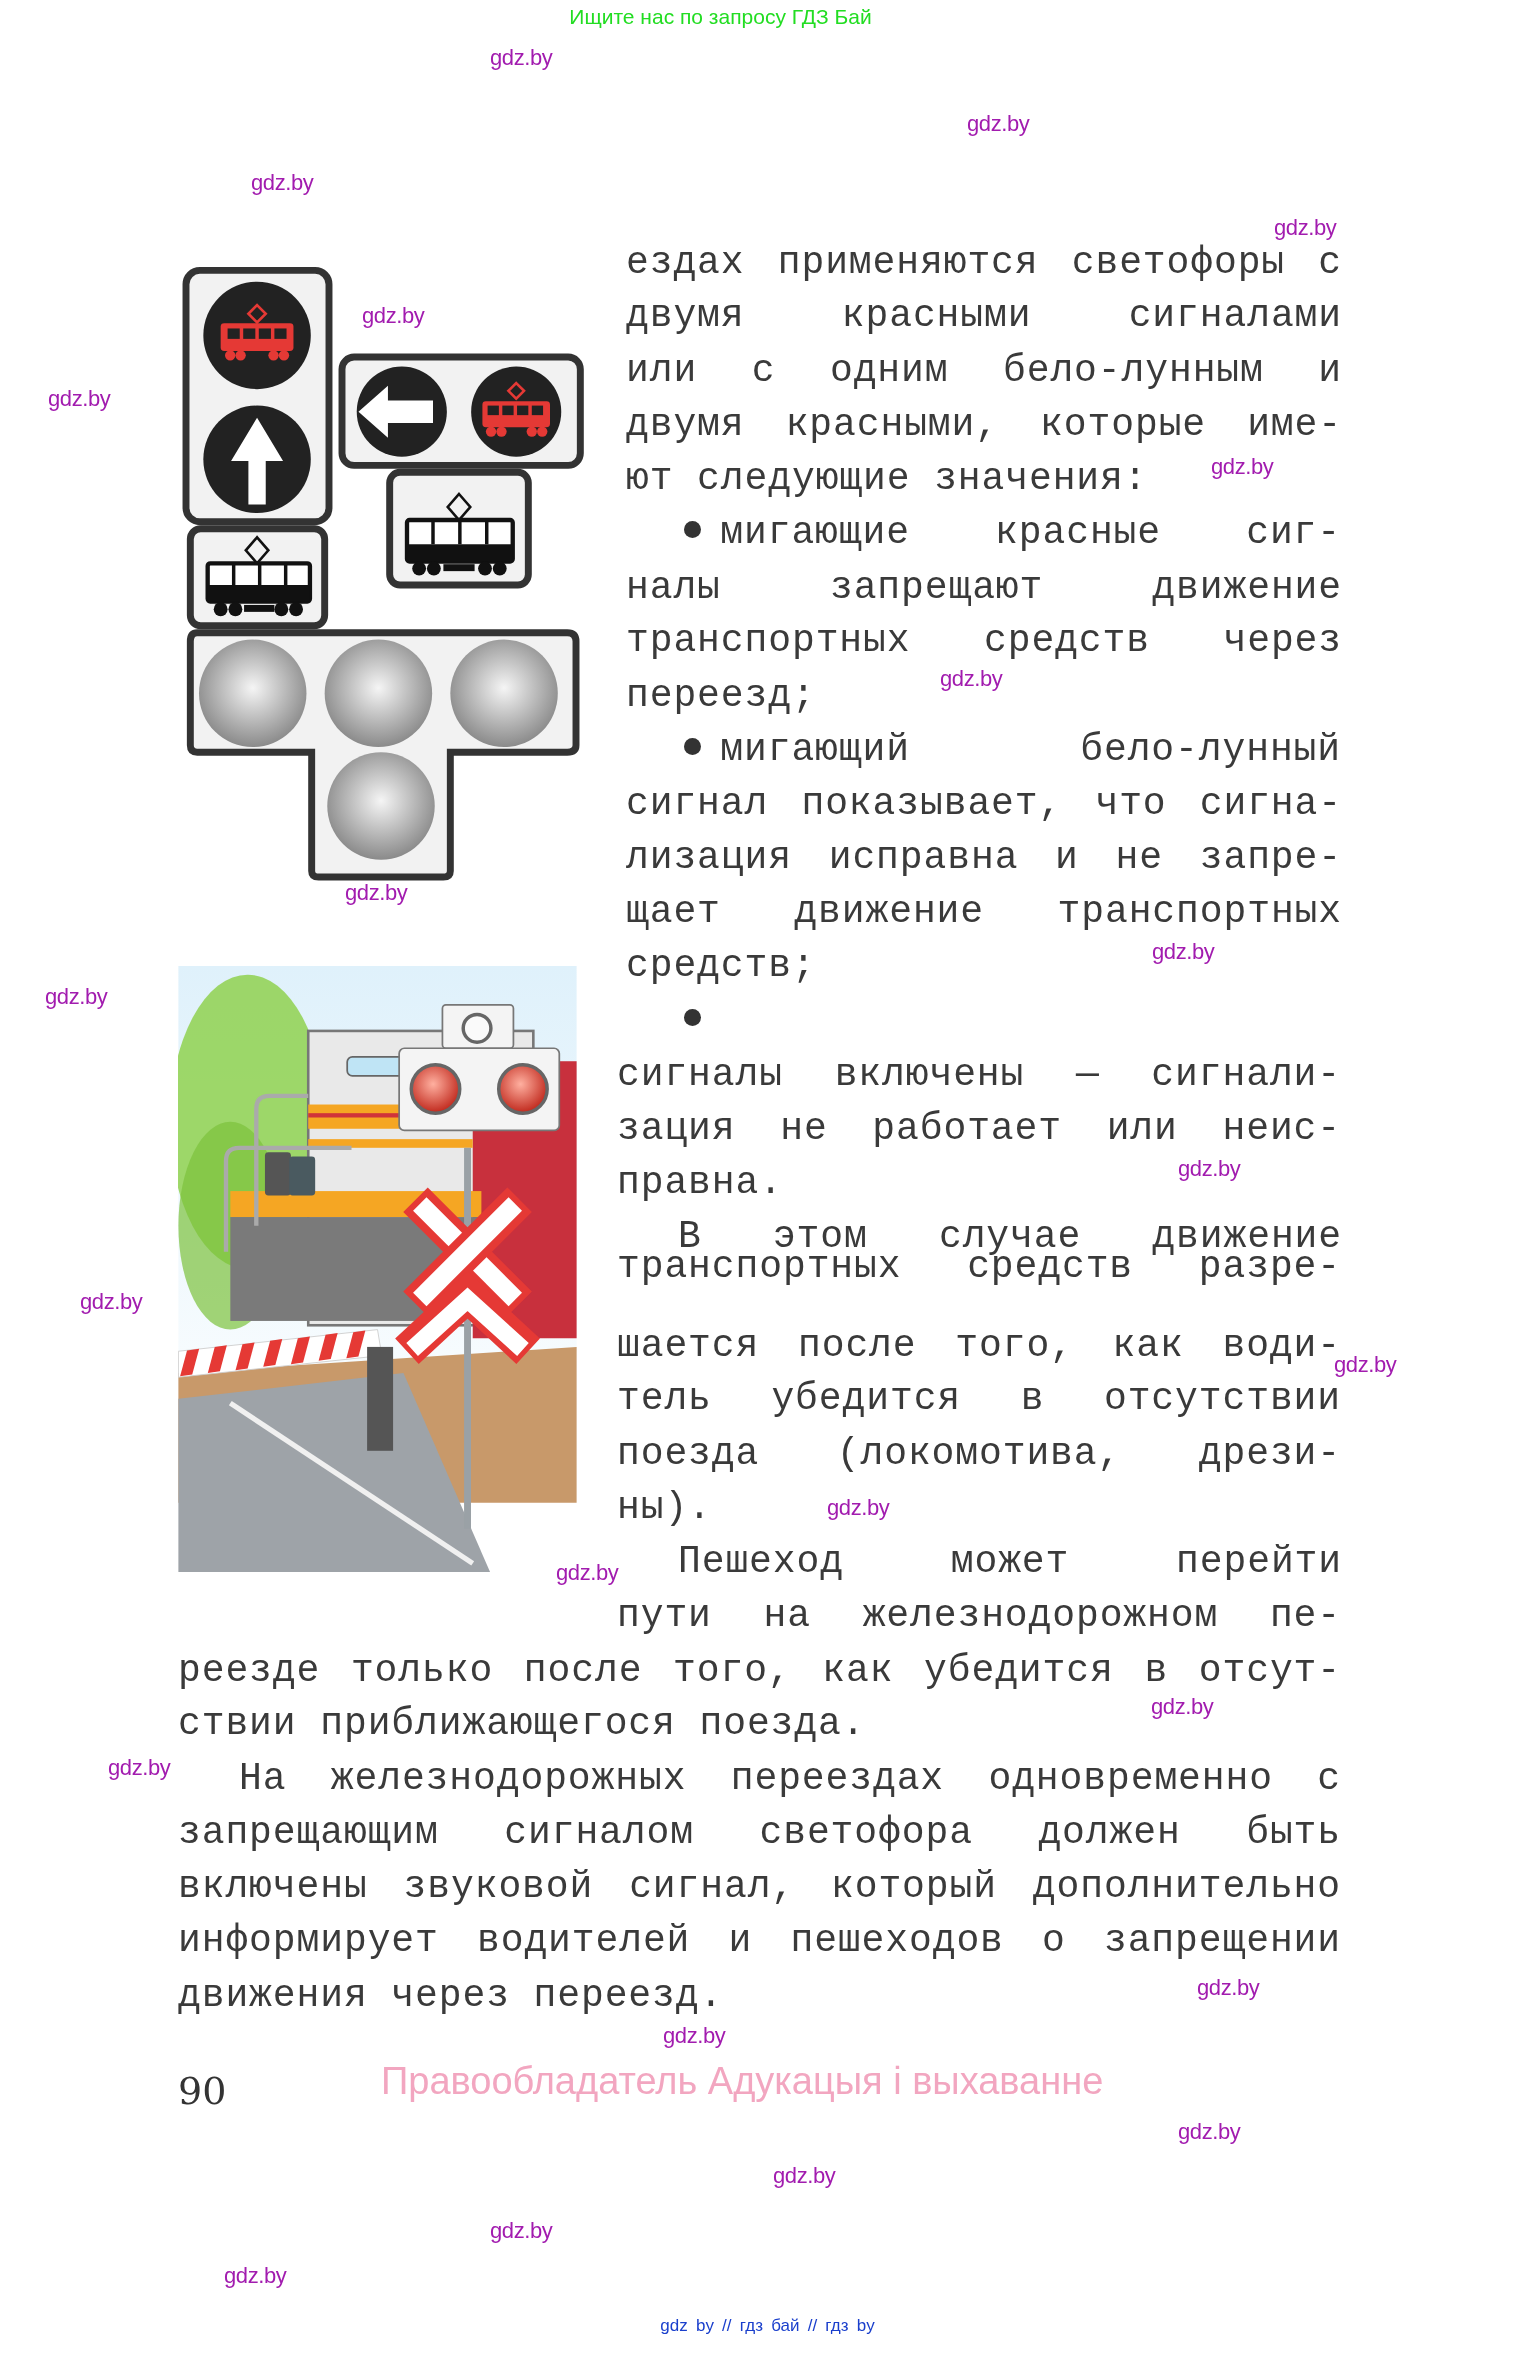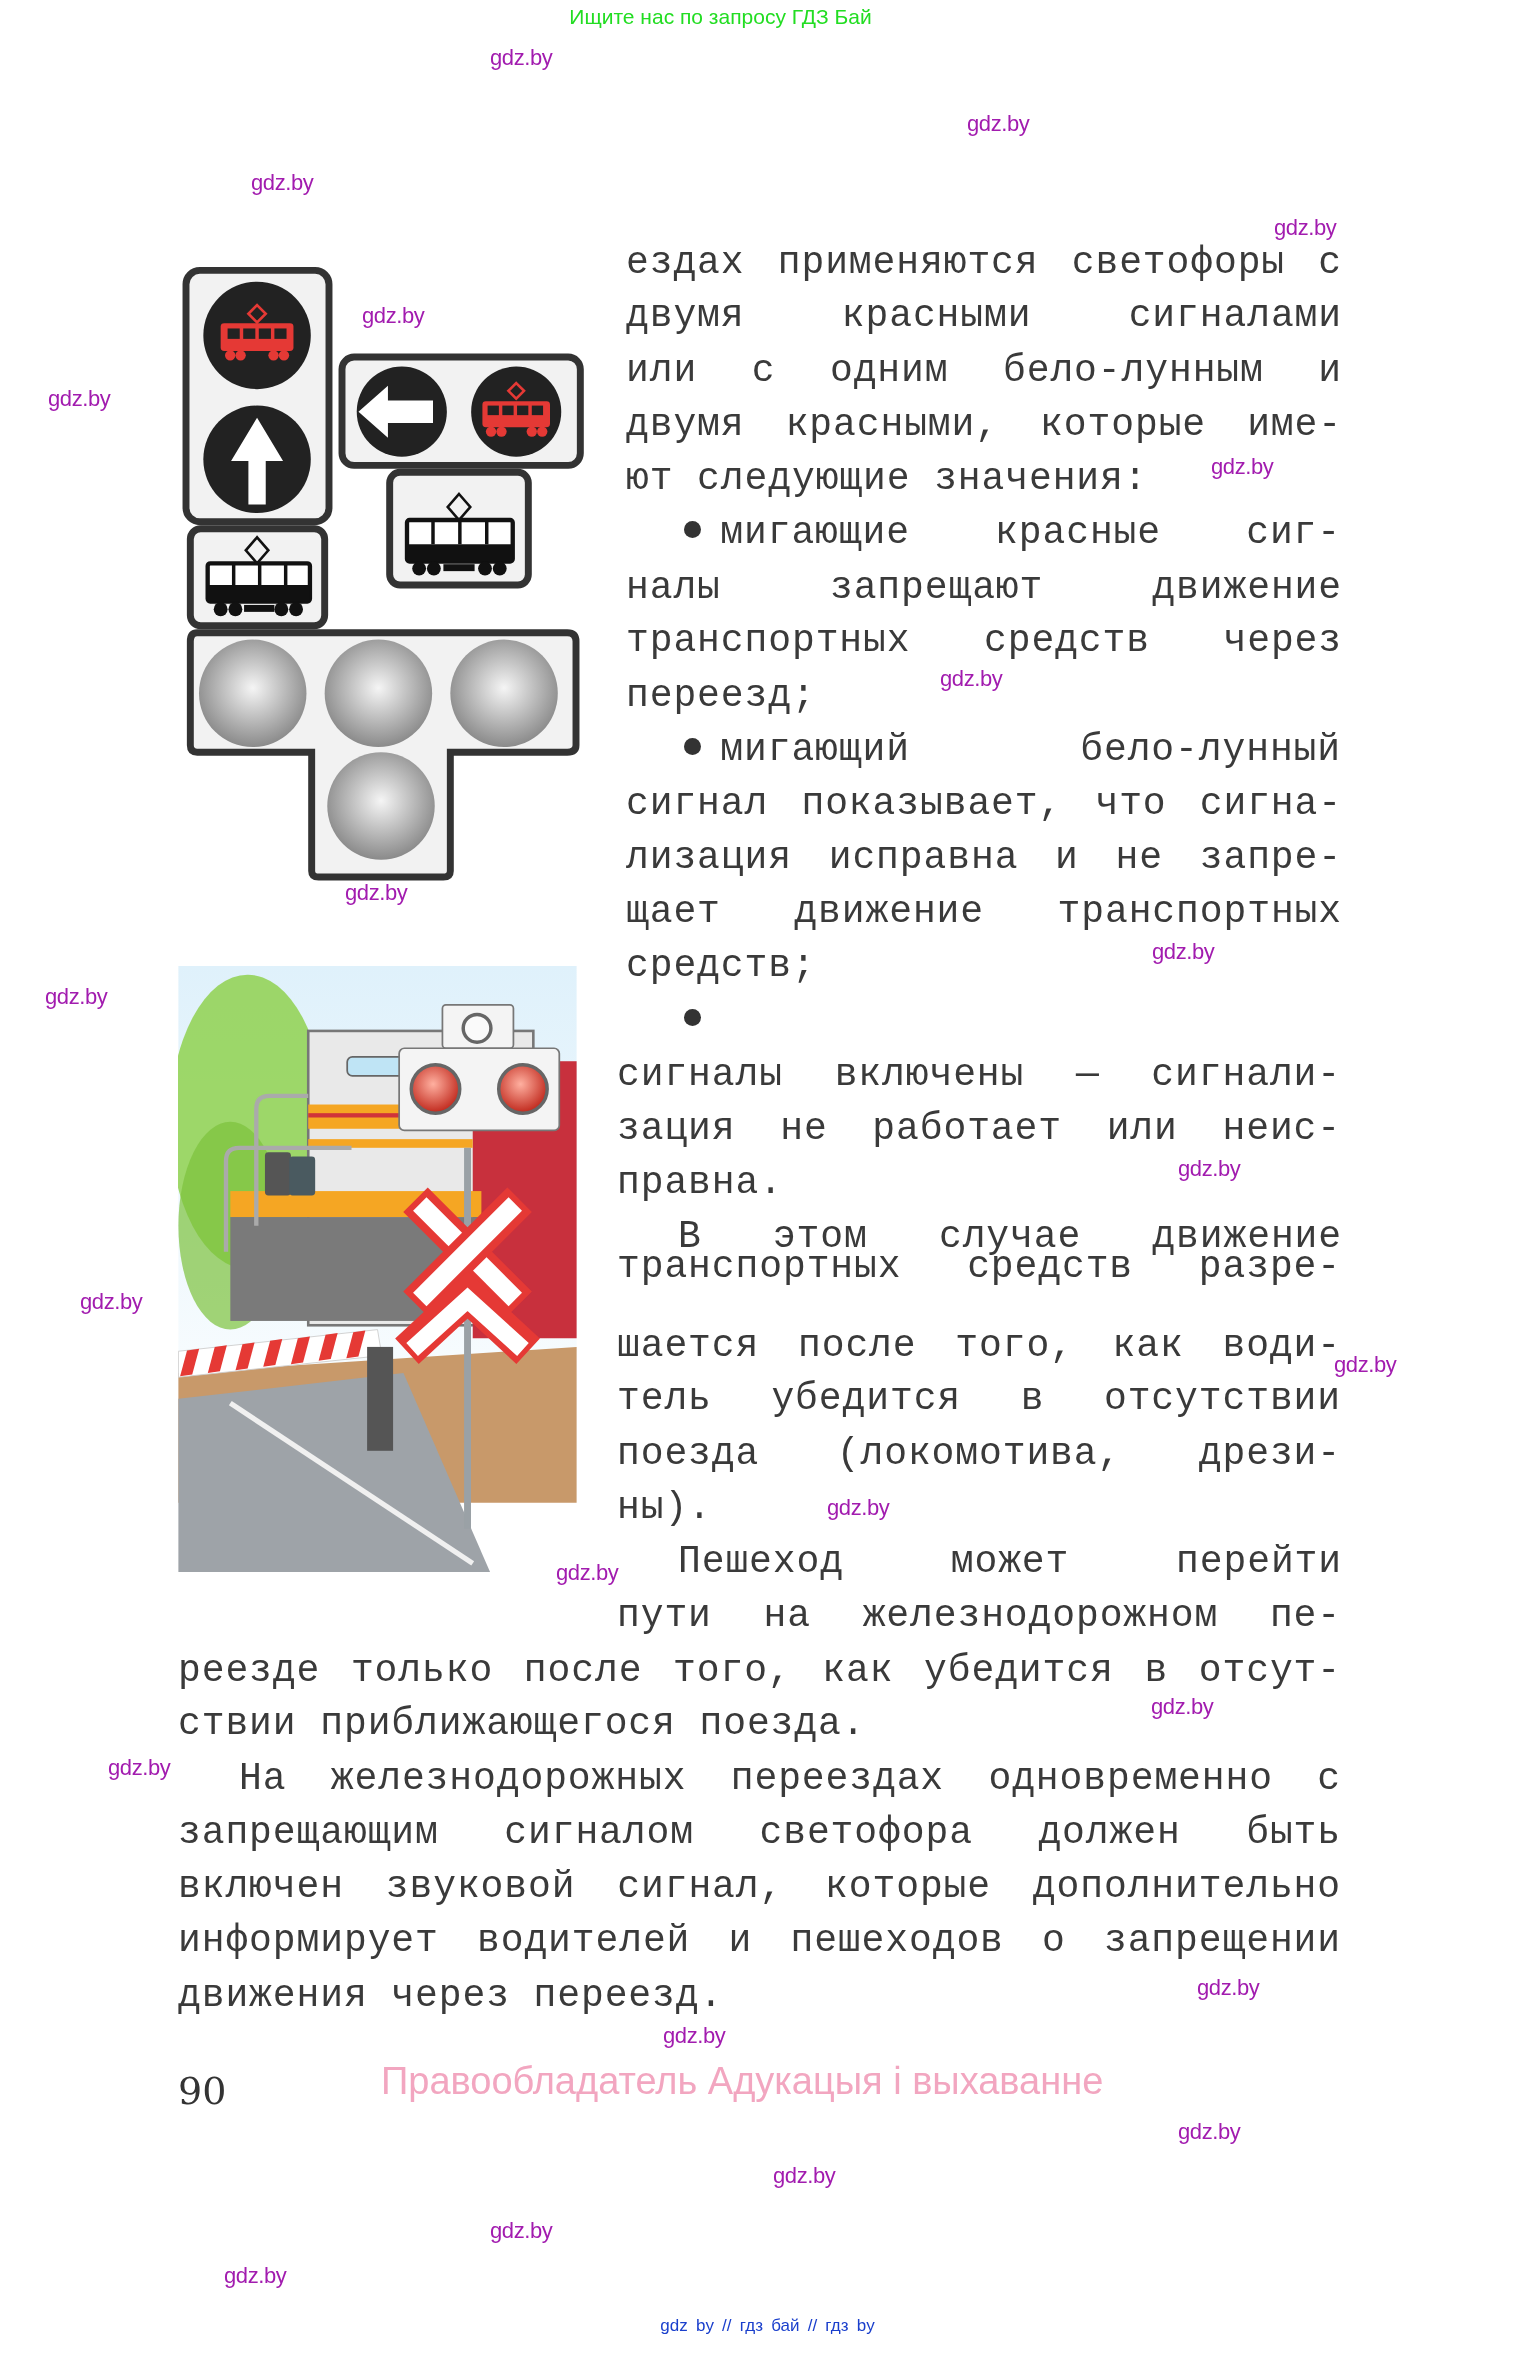--- a/index.html
+++ b/index.html
@@ -244,21 +244,21 @@
 <div class="text-line right-col2 justify" style="top:1427px">поезда (локомотива, дрези-</div>
 <div class="text-line right-col2" style="top:1481px">ны).</div>
 
 <div class="text-line justify" style="top:1535px;left:678px;width:664px">Пешеход может перейти</div>
 <div class="text-line right-col2 justify" style="top:1589px">пути на железнодорожном пе-</div>
 <div class="text-line full-col justify" style="top:1644px">реезде только после того, как убедится в отсут-</div>
 <div class="text-line full-col" style="top:1697px">ствии приближающегося поезда.</div>
 
 <div class="text-line justify" style="top:1752px;left:239px;width:1102px">На железнодорожных переездах одновременно с</div>
 <div class="text-line full-col justify" style="top:1806px">запрещающим сигналом светофора должен быть</div>
-<div class="text-line full-col justify" style="top:1860px">включен звуковой сигнал, которые дополнительно</div>
+<div class="text-line full-col justify" style="top:1860px">включены звуковой сигнал, который дополнительно</div>
 <div class="text-line full-col justify" style="top:1914px">информирует водителей и пешеходов о запрещении</div>
 <div class="text-line full-col" style="top:1969px">движения через переезд.</div>
 
 <div class="page-number">90</div>
 <div class="copyright">Правообладатель Адукацыя і выхаванне</div>
 
 <div class="bottom-banner">gdz by  //  гдз бай  //  гдз by</div>
 
 
 </body></html>

